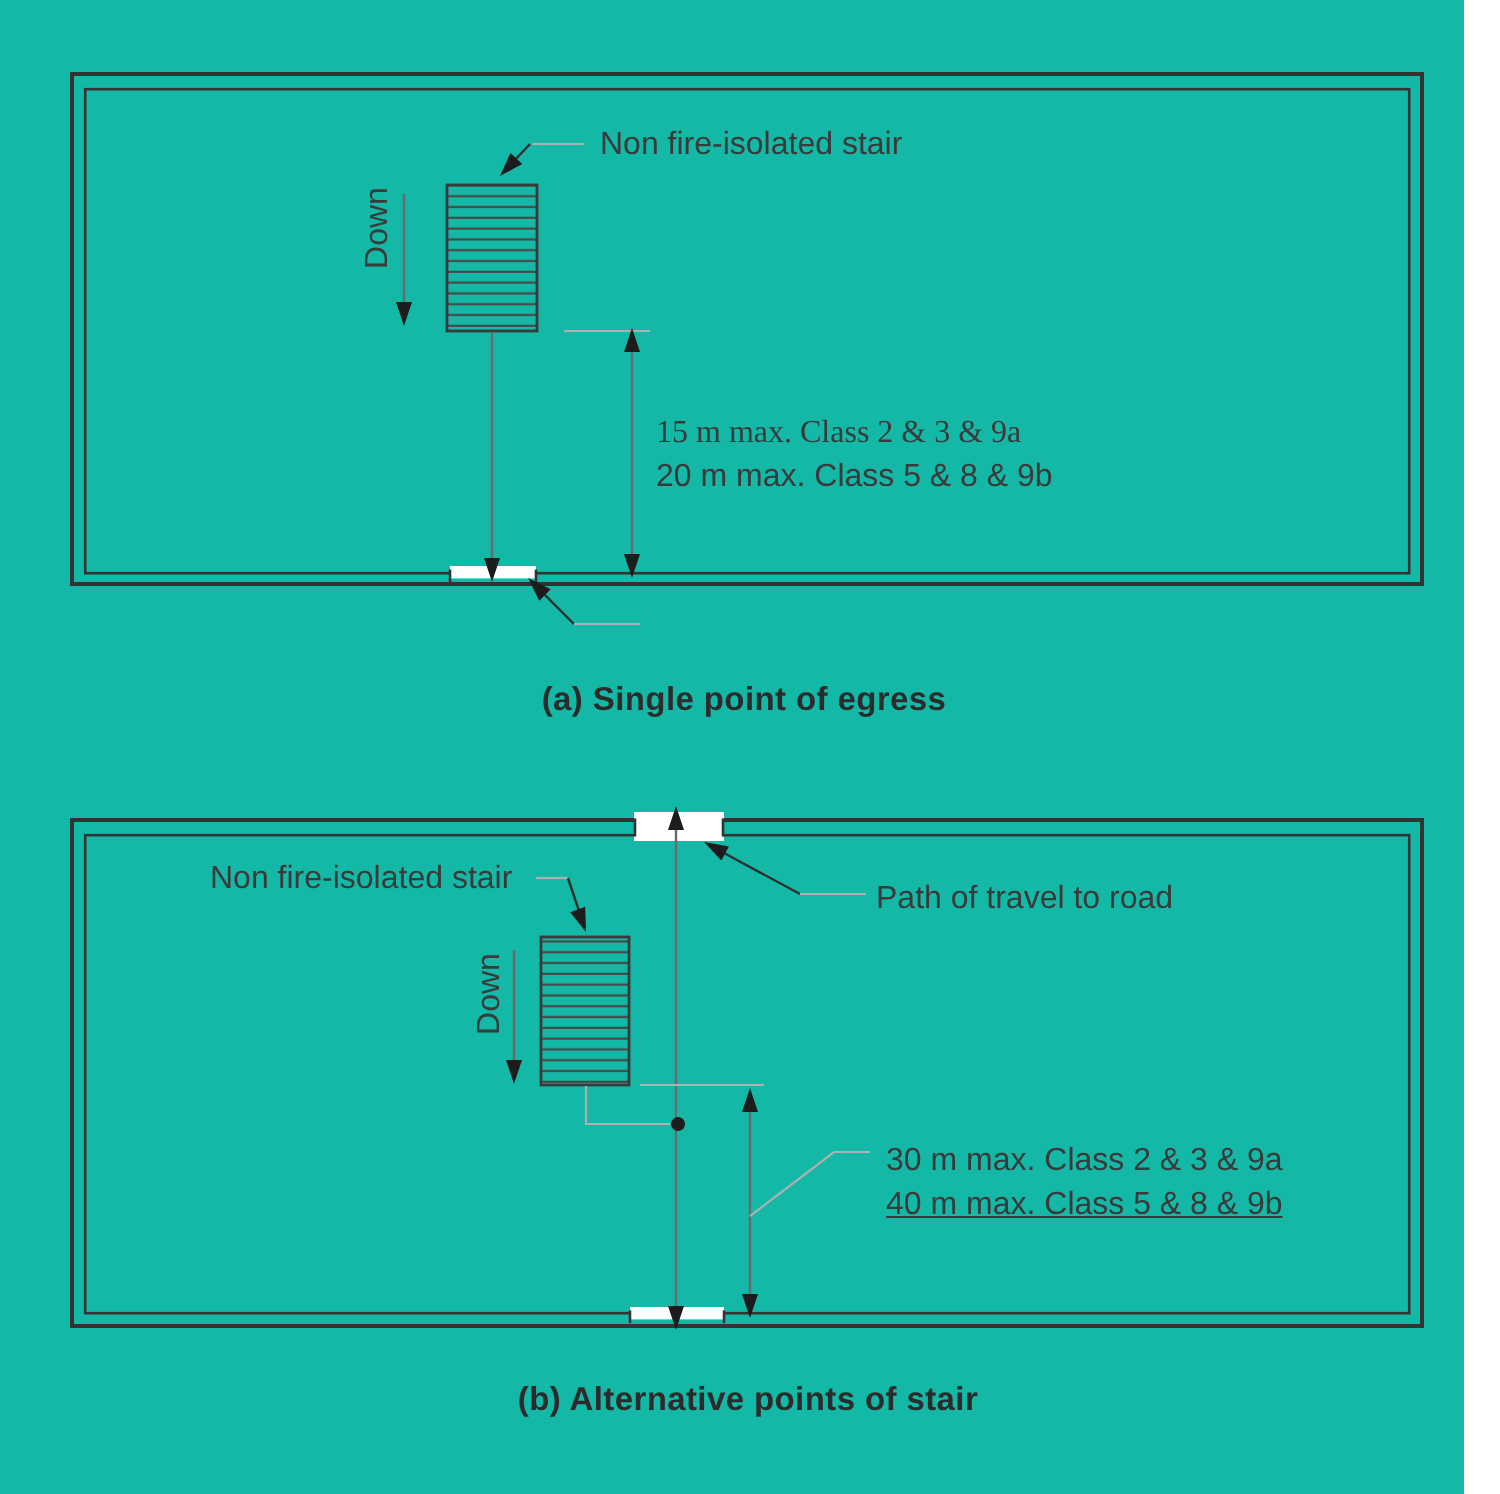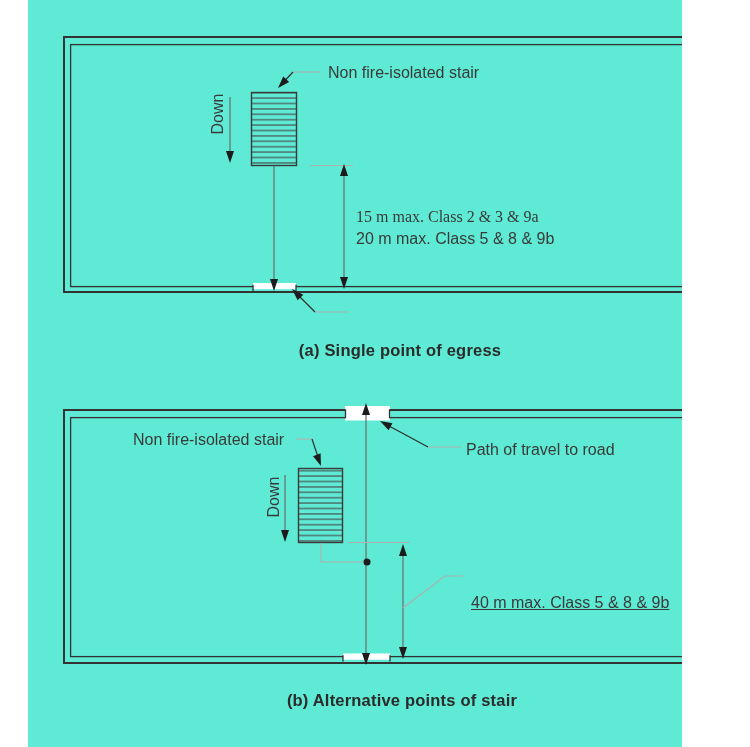--- a/index.html
+++ b/index.html
@@ -1,23 +1,22 @@
 <!DOCTYPE html>
 <html><head>
 <meta charset="utf-8">
 <style>
   html,body{margin:0;padding:0;background:#fff;}
   .canvas{
     position:relative;
-    width:654px;height:747px;
-    background:#5eead4;
+    width:732px;height:747px;
+    background:#14b8a6;
     font-family:"Liberation Sans","DejaVu Sans",sans-serif;
     color:#333;
     overflow:hidden;
-    margin-left:28px;
   }
   .linework{position:absolute;left:0;top:0;}
   .wallOut{fill:none;stroke:#333;stroke-width:2;}
   .wallIn{fill:none;stroke:#333;stroke-width:1.3;}
   .cover{fill:#fff;stroke:none;}
   .cap{stroke:#333;stroke-width:1.3;}
   .stair{fill:url(#treads);stroke:#3a3a3a;stroke-width:1.4;}
   .shaft{stroke:#6b6b6b;stroke-width:1.2;fill:none;}
   .lead{stroke:#b0b0b0;stroke-width:1.1;fill:none;}
   .leadDark{stroke:#2f2f2f;stroke-width:1.2;fill:none;}
@@ -133,17 +132,18 @@
   <div class="caption" style="left:372px;top:341px;">(a) Single point of egress</div>
 
   <div class="label" style="left:105px;top:429px;">Non fire-isolated stair</div>
 
   <div class="label rot" style="left:245px;top:497px;">Down</div>
 
   <div class="label label2" style="left:438px;top:439px;">
     <div>Path of travel to road</div>
   </div>
 
+  <div class="label" style="left:443px;top:570px;">30 m max. Class 2 &amp; 3 &amp; 9a</div>
   <div class="label" style="left:443px;top:592px;text-decoration:underline;">40 m max. Class 5 &amp; 8 &amp; 9b</div>
 
   <div class="caption" style="left:374px;top:691px;">(b) Alternative points of stair</div>
 
 </div>
 
 </body></html>

